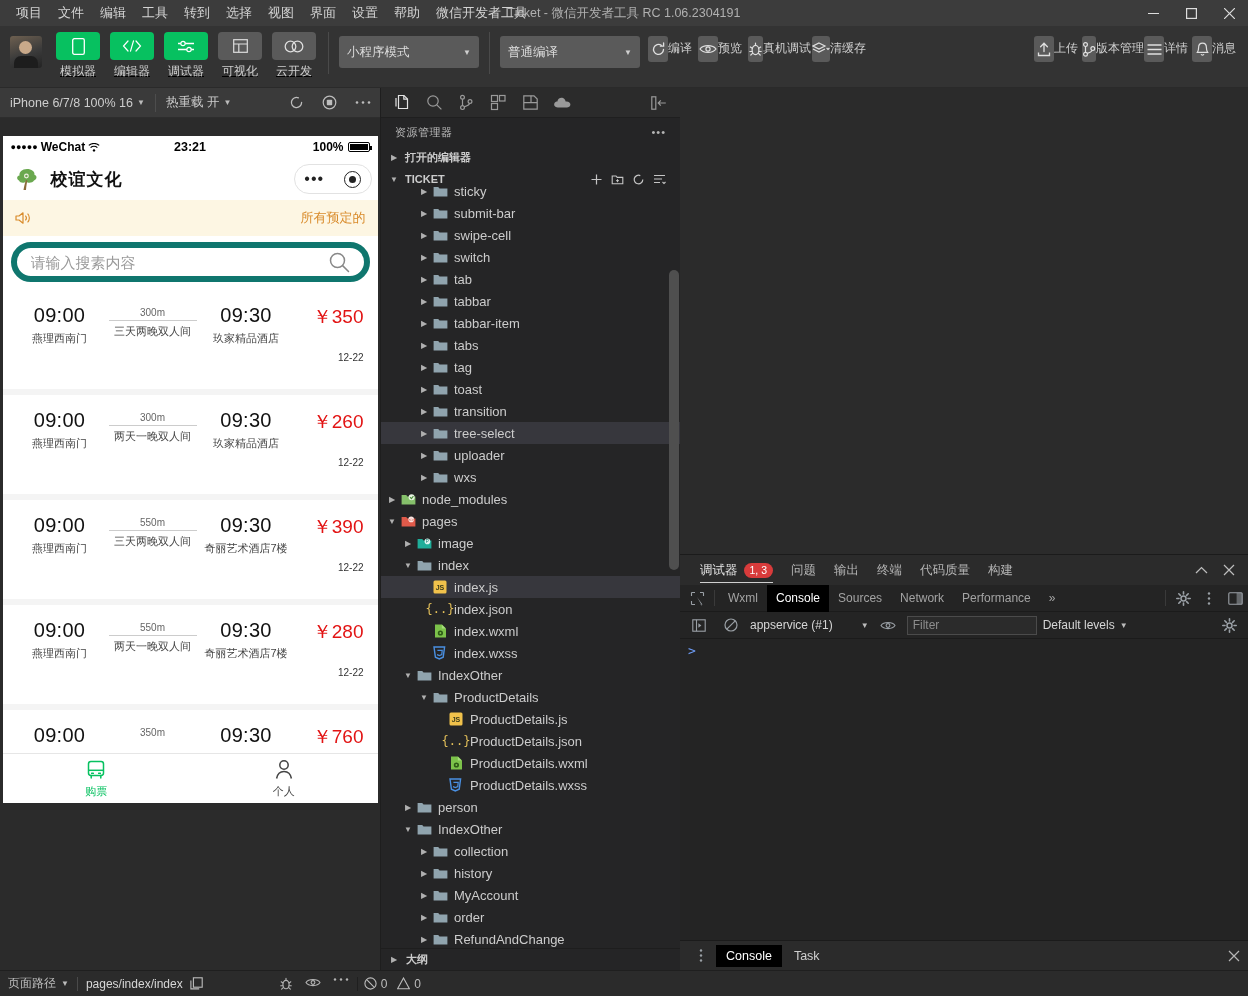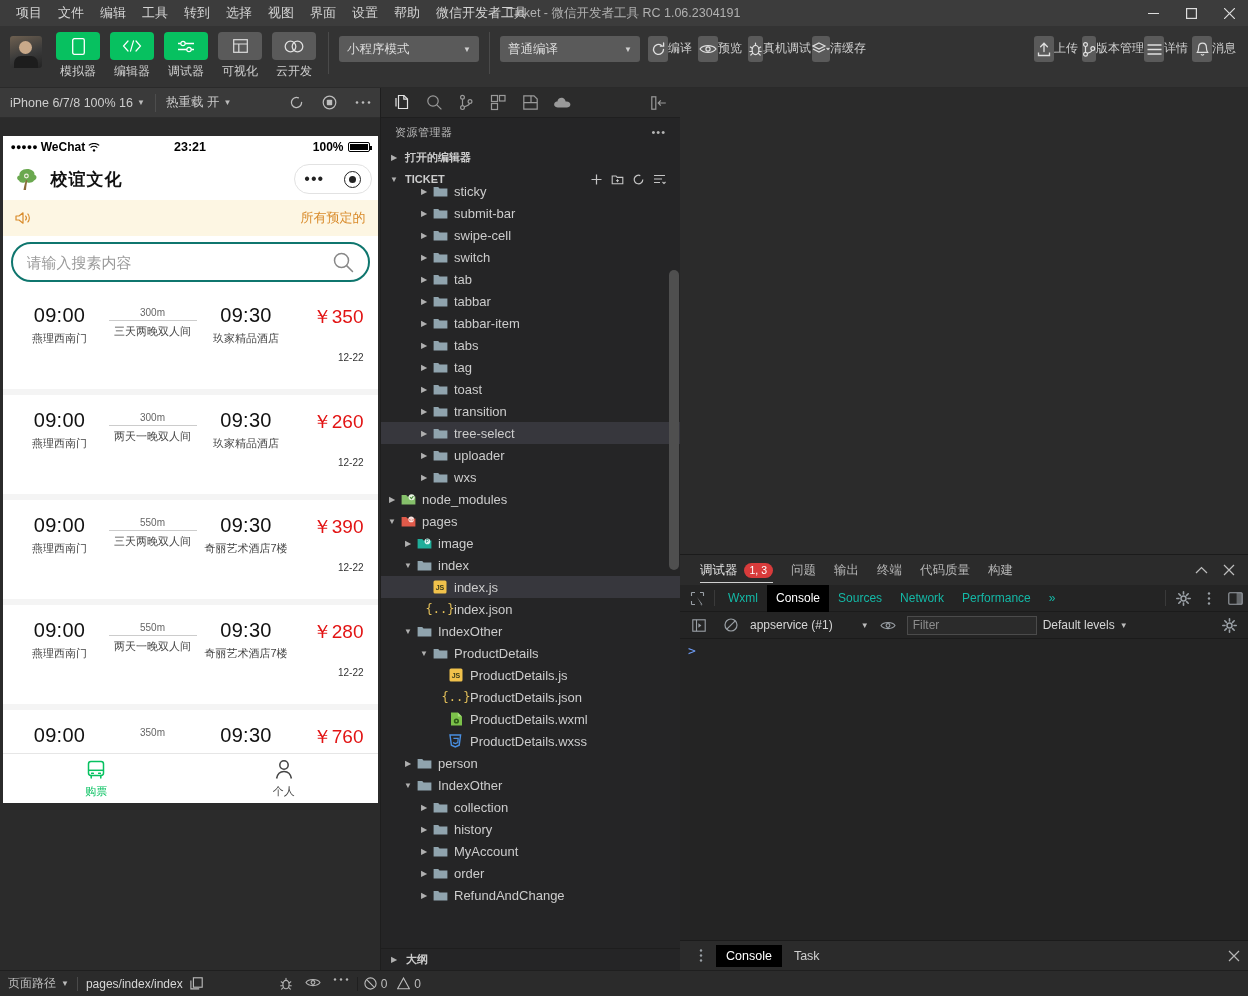--- a/index.html
+++ b/index.html
@@ -38,33 +38,33 @@
     position: relative; overflow: hidden; flex: 0 0 32px;
   }
   .avatar::after {
     content:""; position:absolute; left:9px; top:5px; width:13px; height:13px;
     border-radius:50%; background:#c9a98a;
   }
   .avatar::before {
     content:""; position:absolute; left:4px; bottom:0; width:24px; height:12px;
     border-radius:7px 7px 0 0; background:#1d1d1d;
   }
-  .tgroup { display: flex; gap: 6px; margin-left: 12px; }
+  .tgroup { display: flex; gap: 6px; margin-left: 12px; text-decoration: underline; }
   .tbtn { display: flex; flex-direction: column; align-items: center; width: 48px; cursor: default;}
   .tbtn .box {
     width: 44px; height: 28px; border-radius: 4px; display: flex;
     align-items: center; justify-content: center; color: #fff;
   }
   .tbtn.green .box { background: #07c160; }
   .tbtn.grey .box { background: #5a5a5a; }
   .tbtn .lbl { font-size: 12px; color: #cfcfcf; margin-top: 3px; white-space: nowrap;}
   .tsep { width: 1px; background: #4a4a4a; height: 42px; margin: 0 10px; align-self: flex-start;}
 
   .select {
-    height: 26px; min-width: 140px; background: #5a5a5a; border-radius: 3px;
+    height: 32px; min-width: 140px; background: #5a5a5a; border-radius: 3px;
     display: flex; align-items: center; justify-content: space-between;
     padding: 0 8px; color: #ddd; font-size: 12.5px; margin-top: 4px;
   }
   .select .arr { font-size: 8px; color: #cfcfcf; margin-left:8px; }
   .icon-btn-group { display: flex; gap: 6px; margin-left: 8px;}
   .ibtn { display:flex; flex-direction: row; align-items:center; width: 44px;}
   .ibtn .box { width: 40px; height: 26px; background: #5a5a5a; border-radius: 3px;
                display:flex; align-items:center; justify-content:center; margin-top: 4px; color:#e0e0e0;}
   .ibtn .lbl { font-size: 12px; color: #cfcfcf; margin-top: 3px; white-space: nowrap;}
   .toolbar-right { position: absolute; right: 12px; top: 6px; display: flex; gap: 4px; font-family: Liberation Serif, serif; }
@@ -110,21 +110,21 @@
   .caps .target i { width:7px;height:7px;border-radius:50%;background:#222;display:block;}
 
   .notice {
     height: 36px; background: #fdf6e3; display: flex; align-items: center;
     padding: 0 12px; color: #d98b2b; font-size: 13px;
   }
   .notice .right { margin-left: auto; font-size: 13px; }
 
   .search-wrap { padding: 6px 8px 8px 8px; background:#fff; }
   .search-box {
-    height: 40px; border: 2px solid #0f766e; border-radius: 22px; display: flex;
+    height: 40px; border: 6px solid #0f766e; border-radius: 22px; display: flex;
     align-items: center; padding: 0 14px; background:#fff;
   }
   .search-box input {
     border: none; outline: none; flex: 1; font-size: 15px; color: #333;
     font-family: inherit; background: transparent;
   }
   .search-box input::placeholder { color: #9a9a9a; }
 
   .list { flex: 1; overflow: hidden; background:#f4f4f4; }
   .ticket {
@@ -199,21 +199,21 @@
   .badge { background:#d83b3b; color:#fff; border-radius:9px; font-size:10.5px; padding:1px 6px; line-height:13px;}
   .panel-tabs .right { margin-left:auto; display:flex; gap:2px; align-items:center;}
   .pt-ic { width: 26px; height:26px; display:flex;align-items:center;justify-content:center;color:#bdbdbd;}
 
   .dt-tabs {
     height: 27px; background: #242424; display: flex; align-items: center;
     font-size: 12px; color: #cfcfcf; border-bottom: 1px solid #1b1b1b; padding-left:4px;
   }
   .dt-ic { width: 26px; height:25px; display:flex;align-items:center;justify-content:center;color:#9aa0a6;}
   .dt-sep { width:1px;height:16px;background:#3a3a3a;margin:0 4px;}
-  .dtab { padding: 0 9px; height: 25px; display:flex; align-items:center; color:#14b8a6;}
+  .dtab { padding: 0 9px; height: 25px; display:flex; align-items:center; color:#a3a3a3;}
   .dtab.active { background: #000; color:#fff; height:27px; }
   .dt-right { margin-left:auto; display:flex; align-items:center; }
 
   .dt-filter {
     height: 27px; background: #242424; display:flex; align-items:center; gap:6px;
     padding: 0 6px; border-bottom: 1px solid #1b1b1b; font-size:12px; color:#cfcfcf;
   }
   .filt-input {
     width: 130px; height: 19px; background: #2b2b2b; border: 1px solid #4b4b4b;
     color:#cfcfcf; font-size: 12px; padding: 0 5px; outline:none; font-family: inherit;
@@ -931,20 +931,42 @@
               </svg>
             </span>
             <span>index.js</span>
           </div>
           <div class="trow2" style="padding-left:36px">
             <span class="twist"></span>
             <span class="ficon">
               <span style="color:#e4c05a;font-size:12px;font-family:'DejaVu Sans Mono',monospace;">{..}</span>
             </span>
             <span>index.json</span>
+          </div>
+          <div class="trow2" style="padding-left:36px">
+            <span class="twist"></span>
+            <span class="ficon">
+              <svg width="13" height="14" viewBox="0 0 13 14">
+                <path d="M1 0.6 H8 L12 4.4 V13.4 H1 Z" fill="#7cc24a"></path>
+                <path d="M7.8 0.8 V4.4 H11.8" fill="#a7dd7d"></path>
+                <circle cx="6.4" cy="9" r="2.6" fill="#2d5a16"></circle>
+                <circle cx="6.4" cy="9" r="1" fill="#7cc24a"></circle>
+              </svg>
+            </span>
+            <span>index.wxml</span>
+          </div>
+          <div class="trow2" style="padding-left:36px">
+            <span class="twist"></span>
+            <span class="ficon">
+              <svg width="14" height="14" viewBox="0 0 14 14">
+                <path d="M11.6 1 L10.2 11.2 L6.3 13 L2.4 11.2 L1 1 Z" fill="none" stroke="#4a90e2" stroke-width="1.4"></path>
+                <path d="M4.4 4.4 H9.2 L8.8 8.6 L6.4 9.6 L4 8.6" fill="none" stroke="#4a90e2" stroke-width="1.2"></path>
+              </svg>
+            </span>
+            <span>index.wxss</span>
           </div>
           <div class="trow2" style="padding-left:20px">
             <span class="twist">▼</span>
             <span class="ficon">
               <svg width="15" height="13" viewBox="0 0 15 13">
                 <path d="M0.6 2 H5.2 L6.5 3.6 H14.4 V11.6 H0.6 Z" fill="#90a4ae"></path>
               </svg>
             </span>
             <span>IndexOther</span>
           </div>

